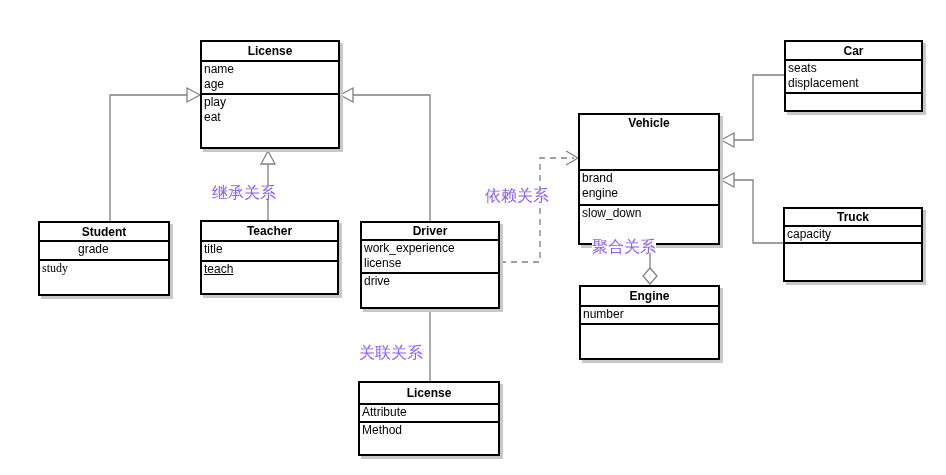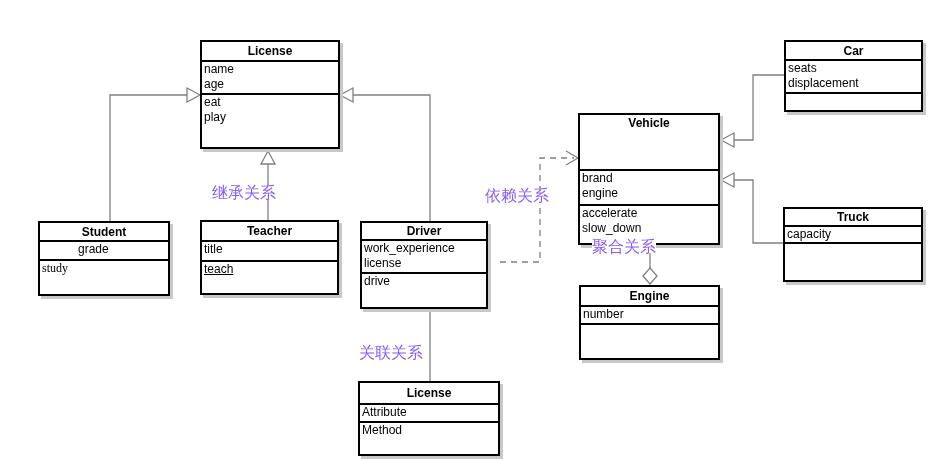--- a/index.html
+++ b/index.html
@@ -99,22 +99,22 @@
     </g>
   </svg>
 
   <div class="uml-class" style="left:200px; top:40px; width:140px;">
     <div class="uml-header" style="height:18px;">License</div>
     <div class="uml-section" style="height:31px;">
       <div class="uml-row">name</div>
       <div class="uml-row">age</div>
     </div>
     <div class="uml-section" style="height:52px;">
+      <div class="uml-row">play</div>
       <div class="uml-row">eat</div>
-      <div class="uml-row">play</div>
     </div>
   </div>
 
   <div class="uml-class" style="left:38px; top:221px; width:132px;">
     <div class="uml-header" style="height:17px;">Student</div>
     <div class="uml-section" style="height:17px;padding-left:38px;">
       <div class="uml-row">grade</div>
     </div>
     <div class="uml-section" style="height:33px;font-family:Liberation Serif, serif;">
       <div class="uml-row">study</div>
@@ -124,21 +124,21 @@
   <div class="uml-class" style="left:200px; top:220px; width:139px;">
     <div class="uml-header" style="height:18px;">Teacher</div>
     <div class="uml-section" style="height:18px;">
       <div class="uml-row">title</div>
     </div>
     <div class="uml-section" style="height:31px;text-decoration:underline;">
       <div class="uml-row">teach</div>
     </div>
   </div>
 
-  <div class="uml-class" style="left:360px; top:221px; width:128px;">
+  <div class="uml-class" style="left:360px; top:221px; width:140px;">
     <div class="uml-header" style="height:16px;">Driver</div>
     <div class="uml-section" style="height:31px;">
       <div class="uml-row">work_experience</div>
       <div class="uml-row">license</div>
     </div>
     <div class="uml-section" style="height:33px;">
       <div class="uml-row">drive</div>
     </div>
   </div>
 
@@ -152,21 +152,20 @@
     </div>
   </div>
 
   <div class="uml-class" style="left:578px; top:113px; width:142px;">
     <div class="uml-header" style="height:16px;">Vehicle</div>
     <div class="uml-section" style="height:33px;margin-top:38px;">
       <div class="uml-row">brand</div>
       <div class="uml-row">engine</div>
     </div>
     <div class="uml-section" style="height:37px;">
-      <div class="uml-row">accelerate</div>
       <div class="uml-row">slow_down</div>
     </div>
   </div>
 
   <div class="uml-class" style="left:579px; top:285px; width:141px;">
     <div class="uml-header" style="height:18px;">Engine</div>
     <div class="uml-section" style="height:16px;">
       <div class="uml-row">number</div>
     </div>
     <div class="uml-section" style="height:33px;"></div>

